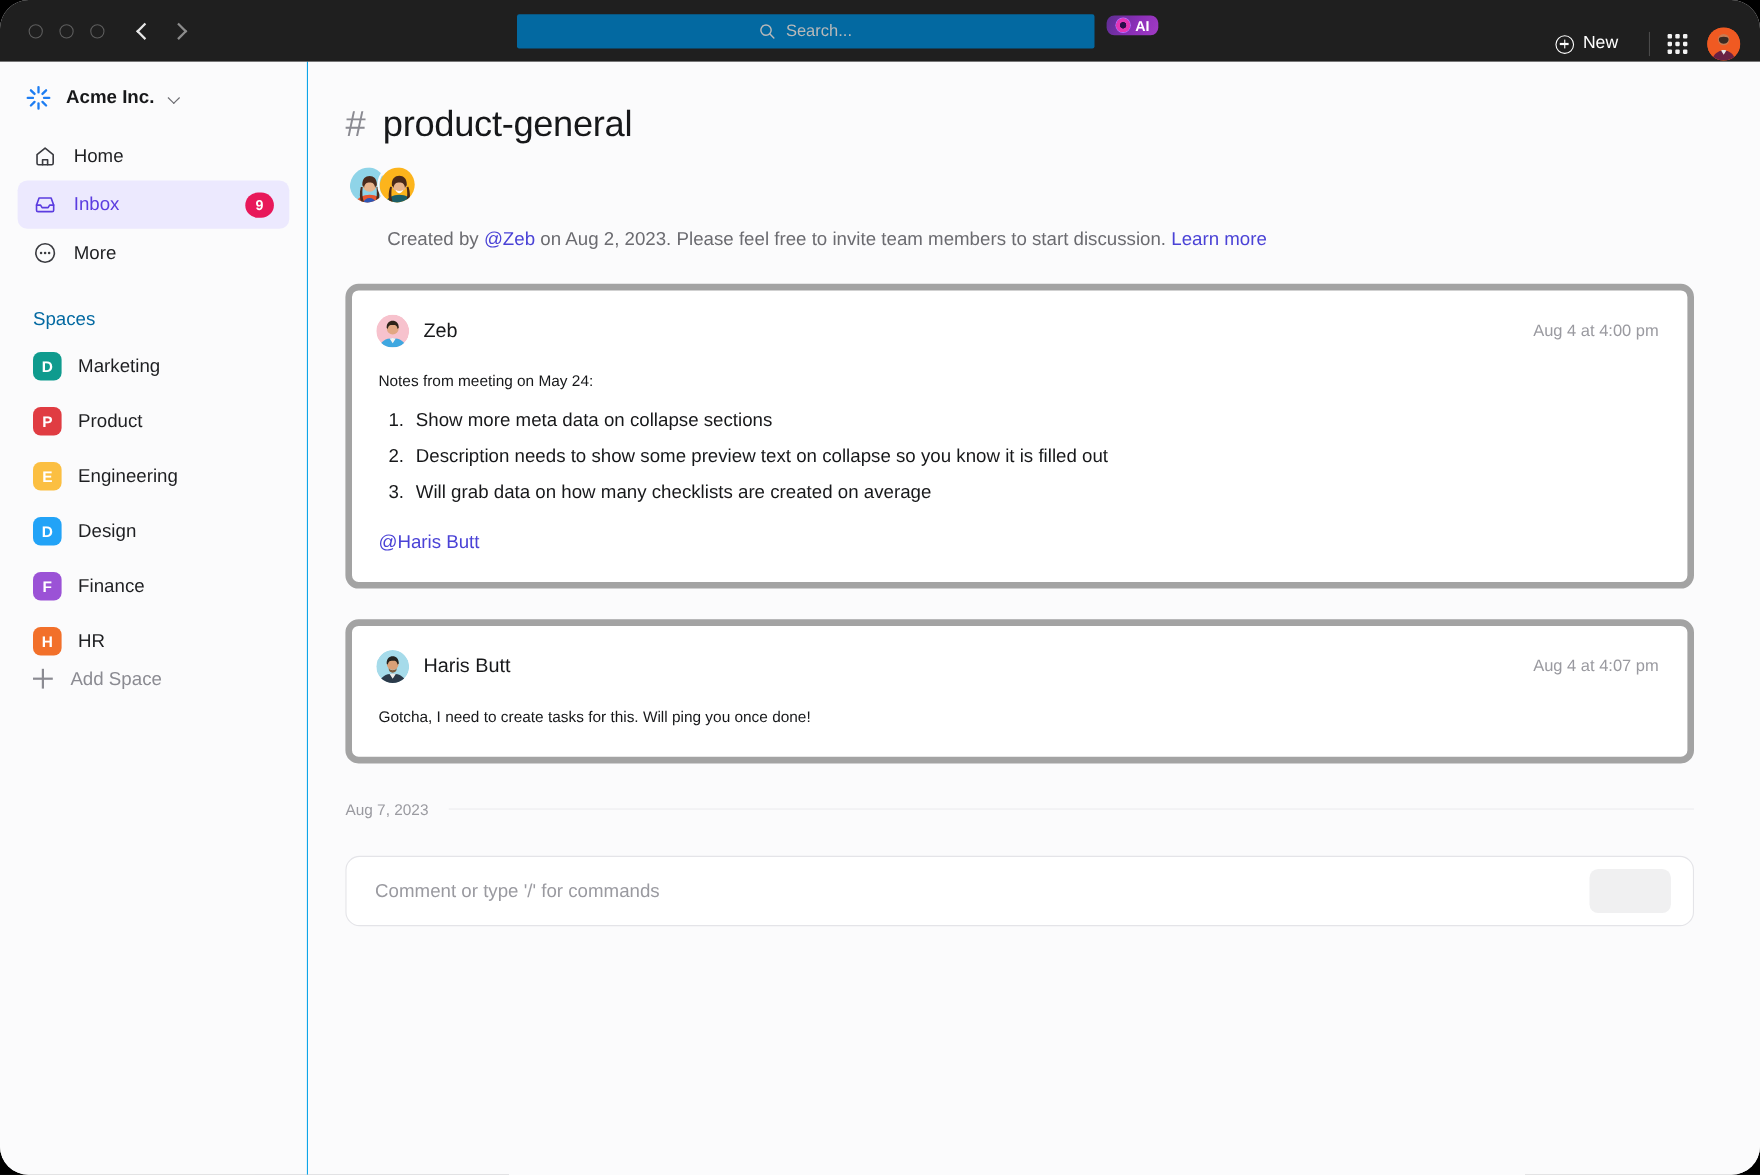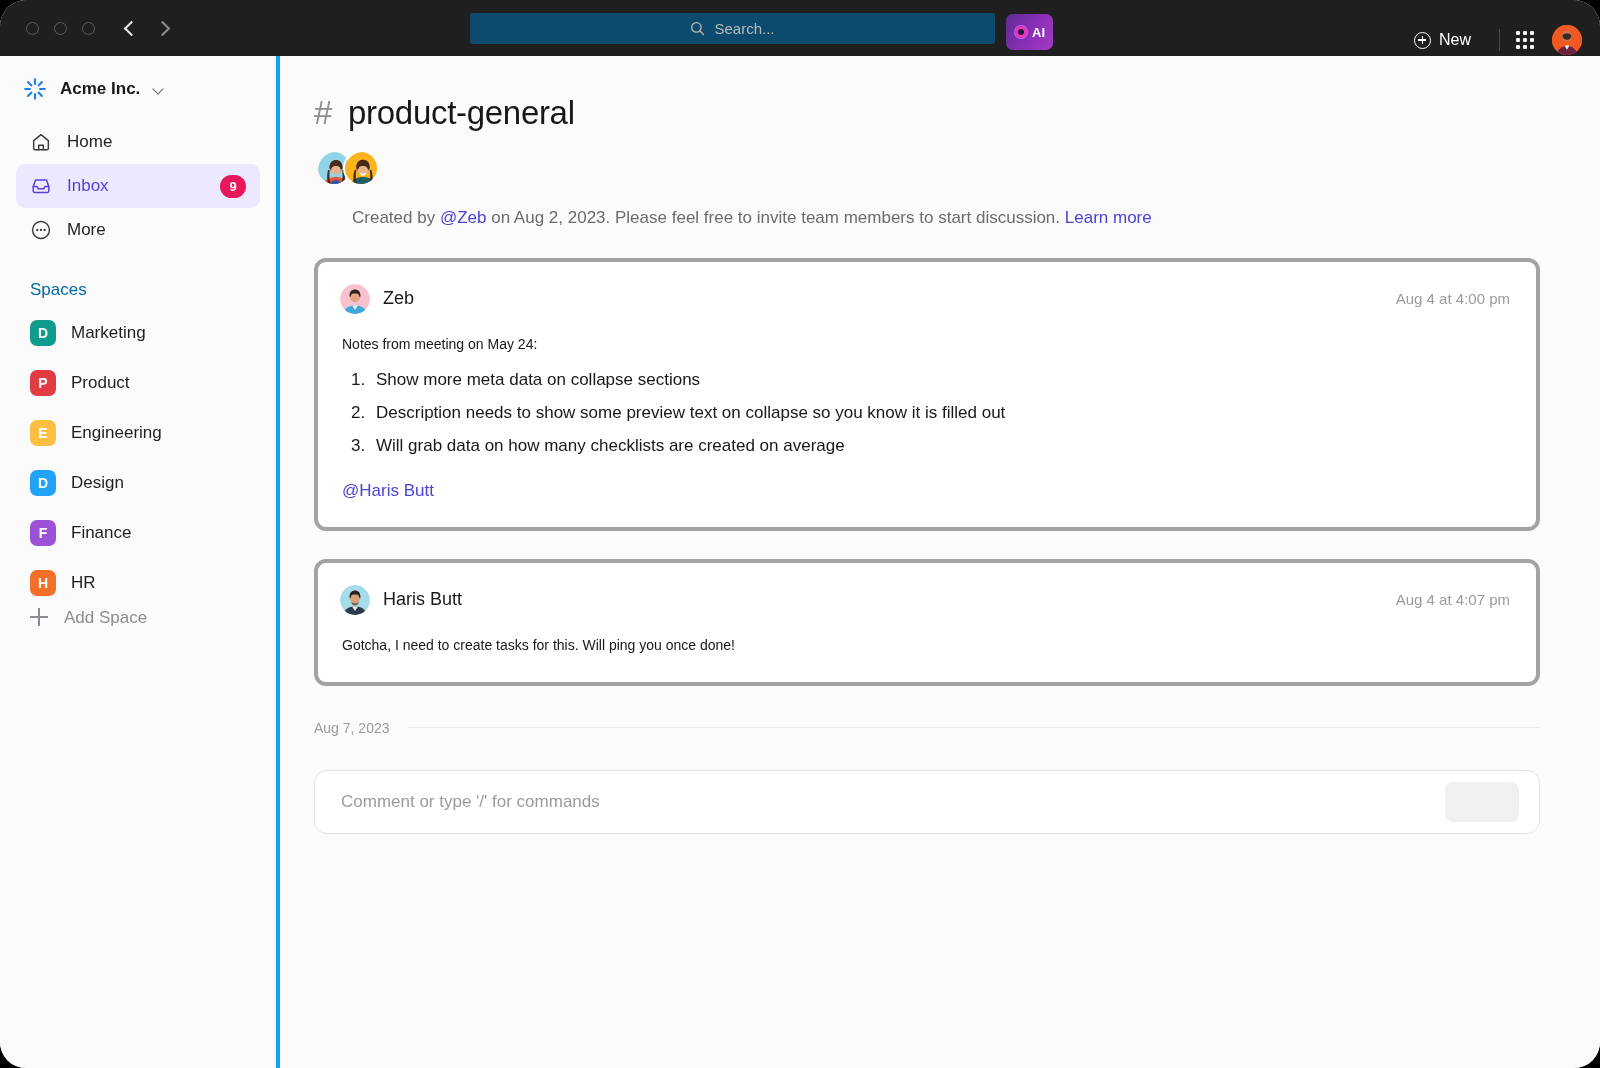--- a/index.html
+++ b/index.html
@@ -44,30 +44,30 @@
   }
   .chev.right::before {
     border-left: none; border-bottom: none;
     border-right: 2px solid #8d8d8d; border-top: 2px solid #8d8d8d;
     left: 1px;
   }
   .searchwrap {
     position: absolute;
     left: 470px; top: 13px;
     width: 525px; height: 31px;
-    background: #0c4a6e;
+    background: #0369a1;
     border-radius: 2px;
     display: flex; align-items: center; justify-content: center;
     gap: 9px;
   }
   .search-icon { width: 15px; height: 15px; display: block; }
   .search-ph { color: #b9b9b9; font-size: 15px; }
   .ai-btn {
     position: absolute; left: 1006px; top: 14px;
-    width: 47px; height: 36px;
+    width: 47px; height: 18px;
     border-radius: 7px;
     background: linear-gradient(120deg, #5c2d91 0%, #8b2fb8 55%, #a23bc4 100%);
     display: flex; align-items: center; justify-content: center;
     gap: 4px;
   }
   .ai-ring {
     width: 14px; height: 14px; border-radius: 50%;
     background: radial-gradient(circle at 50% 50%, #2b0d4a 0 28%, #e336b5 32% 62%, #b66bff 66% 100%);
   }
   .ai-label { color: #fff; font-size: 13px; font-weight: 700; }
@@ -101,21 +101,21 @@
     overflow: hidden; position: relative;
   }
 
   
   .body { flex: 1; display: flex; min-height: 0; }
 
   
   .sidebar {
     width: 280px; min-width: 280px;
     background: #fbfbfc;
-    border-right: 4px solid #0ea5e9;
+    border-right: 1px solid #0ea5e9;
     padding-top: 4px;
     display: flex; flex-direction: column;
   }
   .workspace {
     display: flex; align-items: center; gap: 12px;
     padding: 16px 0 18px 22px;
   }
   .ws-logo { width: 26px; height: 26px; position: relative; }
   .ws-name { font-size: 17px; font-weight: 700; color: #17181a; }
   .ws-caret {
@@ -208,21 +208,21 @@
   }
   .link { color: #4a42d6; }
   .divider-row {
     display: flex; align-items: center; gap: 18px;
     margin-top: 34px;
   }
   .divider-date { font-size: 14px; color: #9a9aa0; white-space: nowrap; }
   .divider-line { flex: 1; height: 1px; background: #ebebee; }
   .msg-card {
     margin-top: 28px;
-    border: 4px solid #a3a3a3;
+    border: 6px solid #a3a3a3;
     border-radius: 12px;
     background: #ffffff;
     padding: 22px 26px 26px 22px;
   }
   .msg-head { display: flex; align-items: center; }
   .msg-av {
     width: 30px; height: 30px; border-radius: 50%;
     overflow: hidden; position: relative; flex: 0 0 30px;
   }
   .msg-author {

